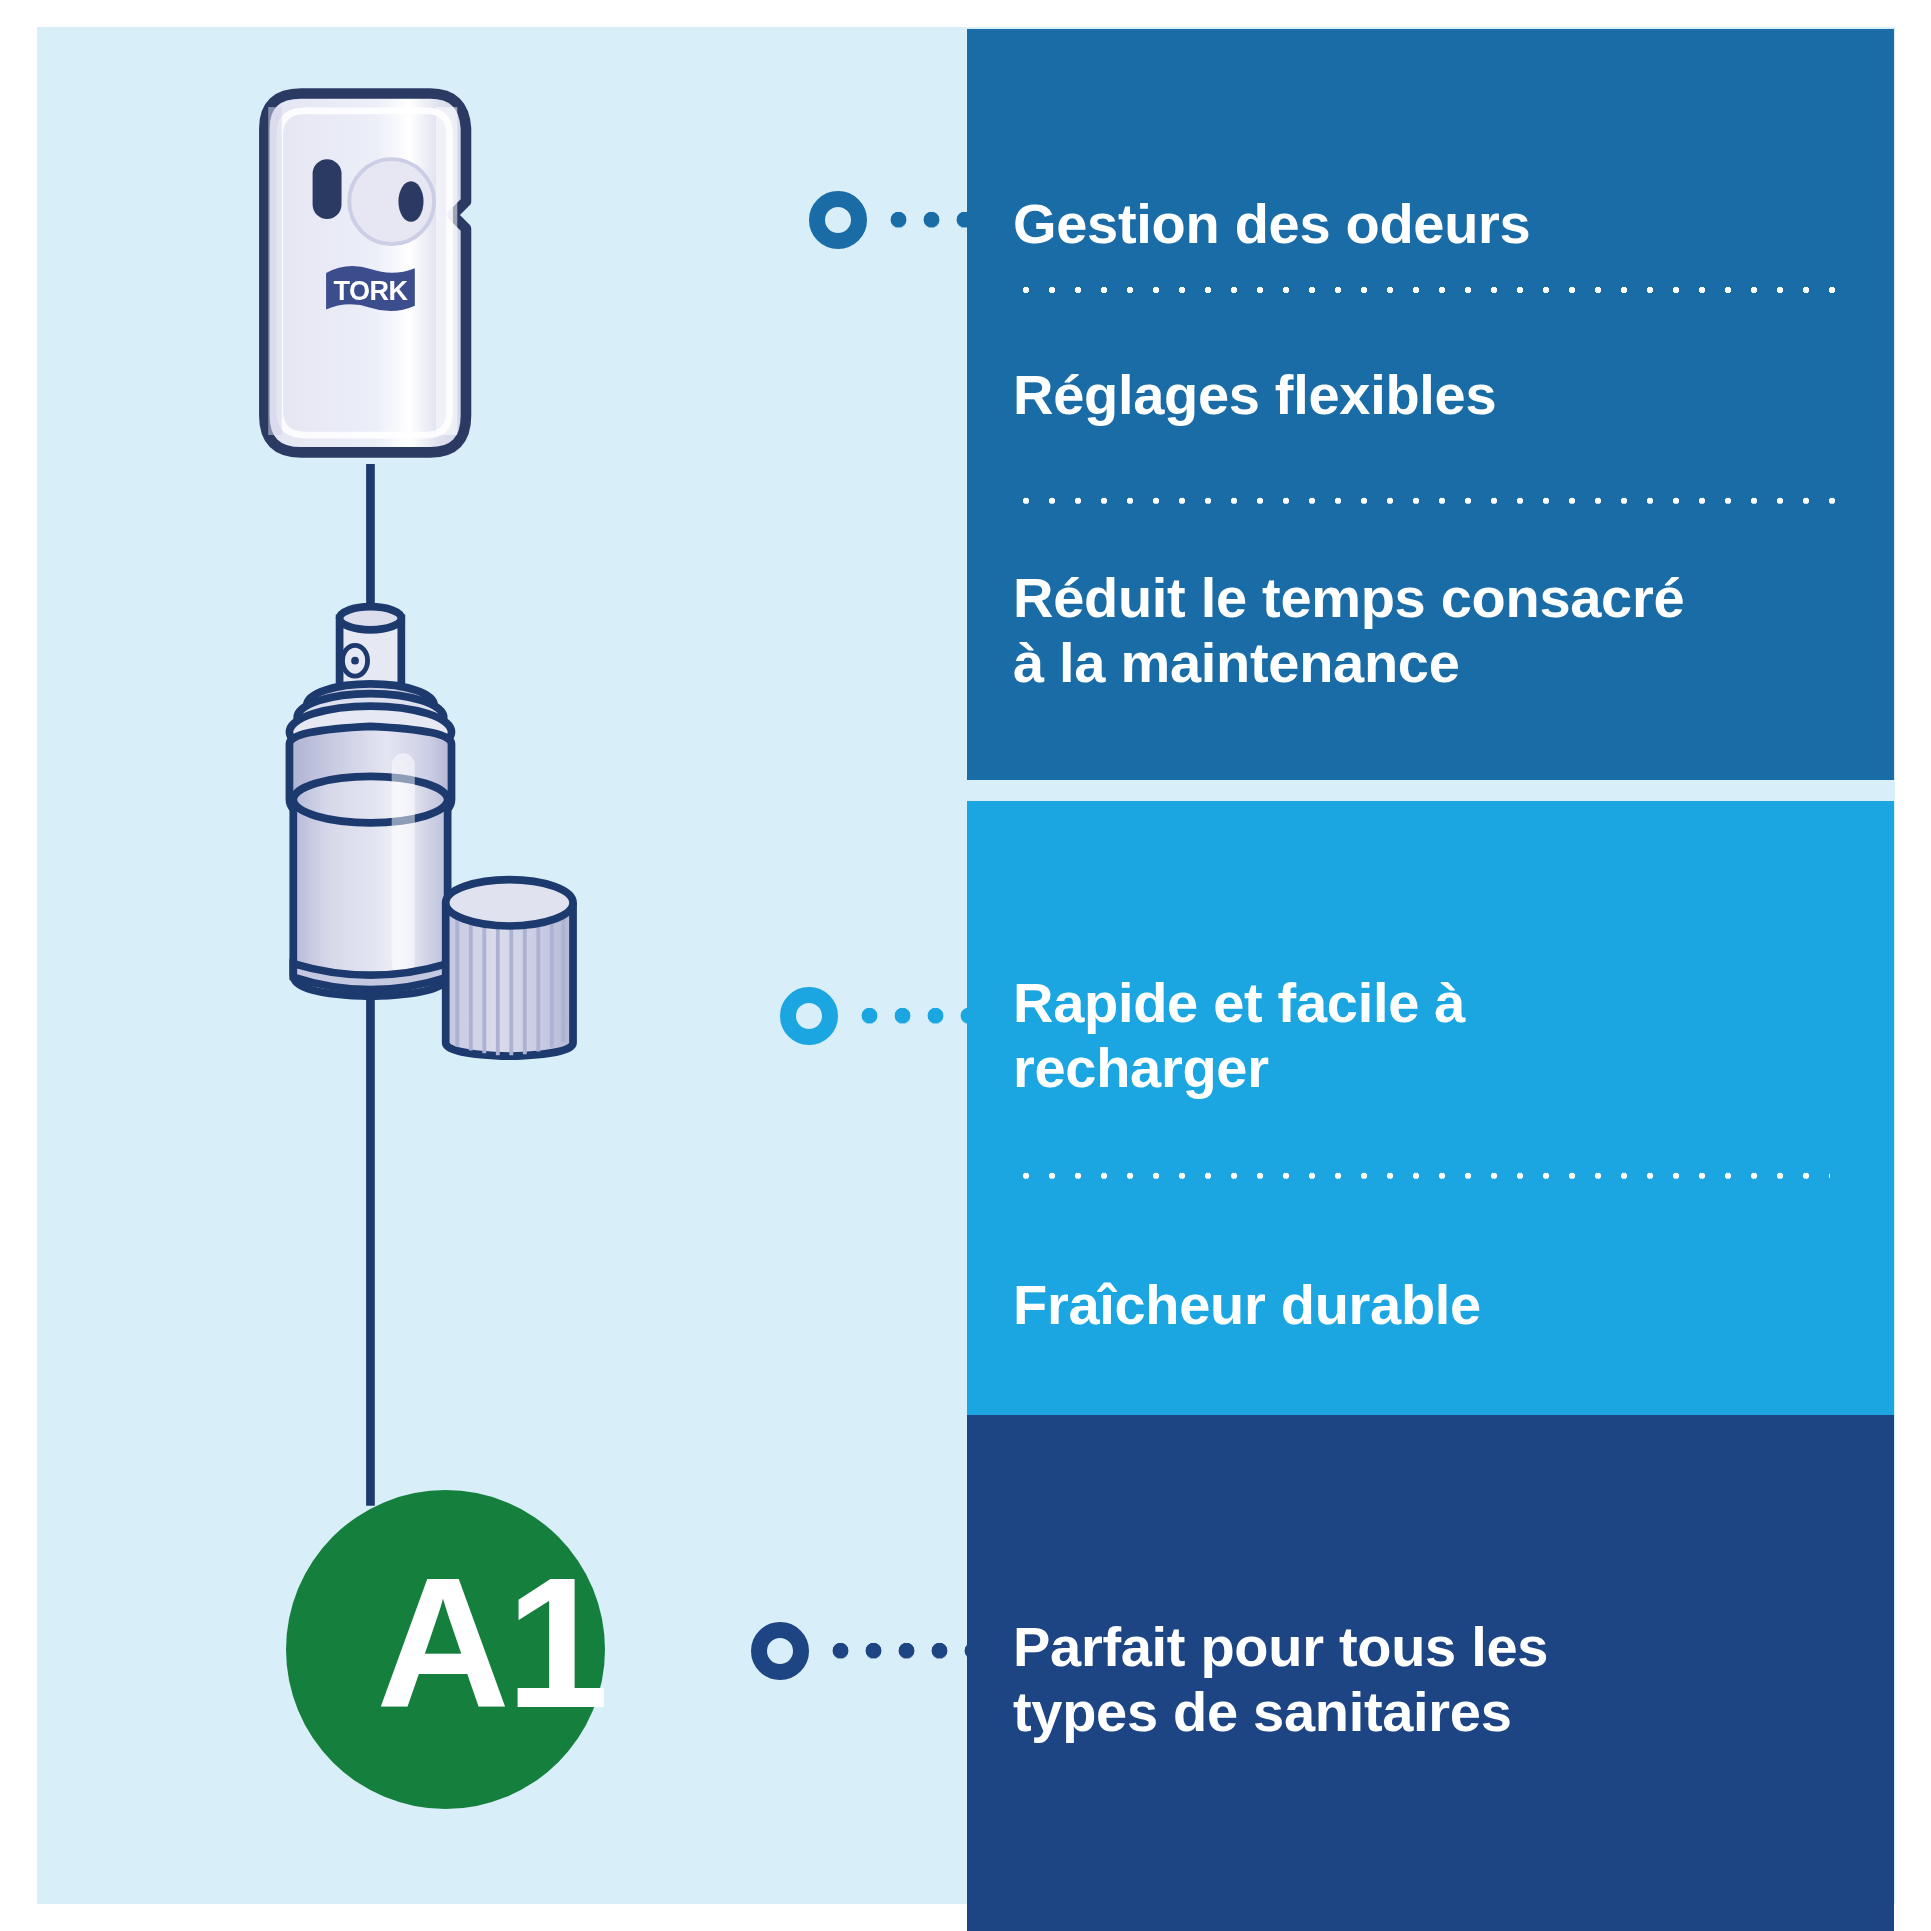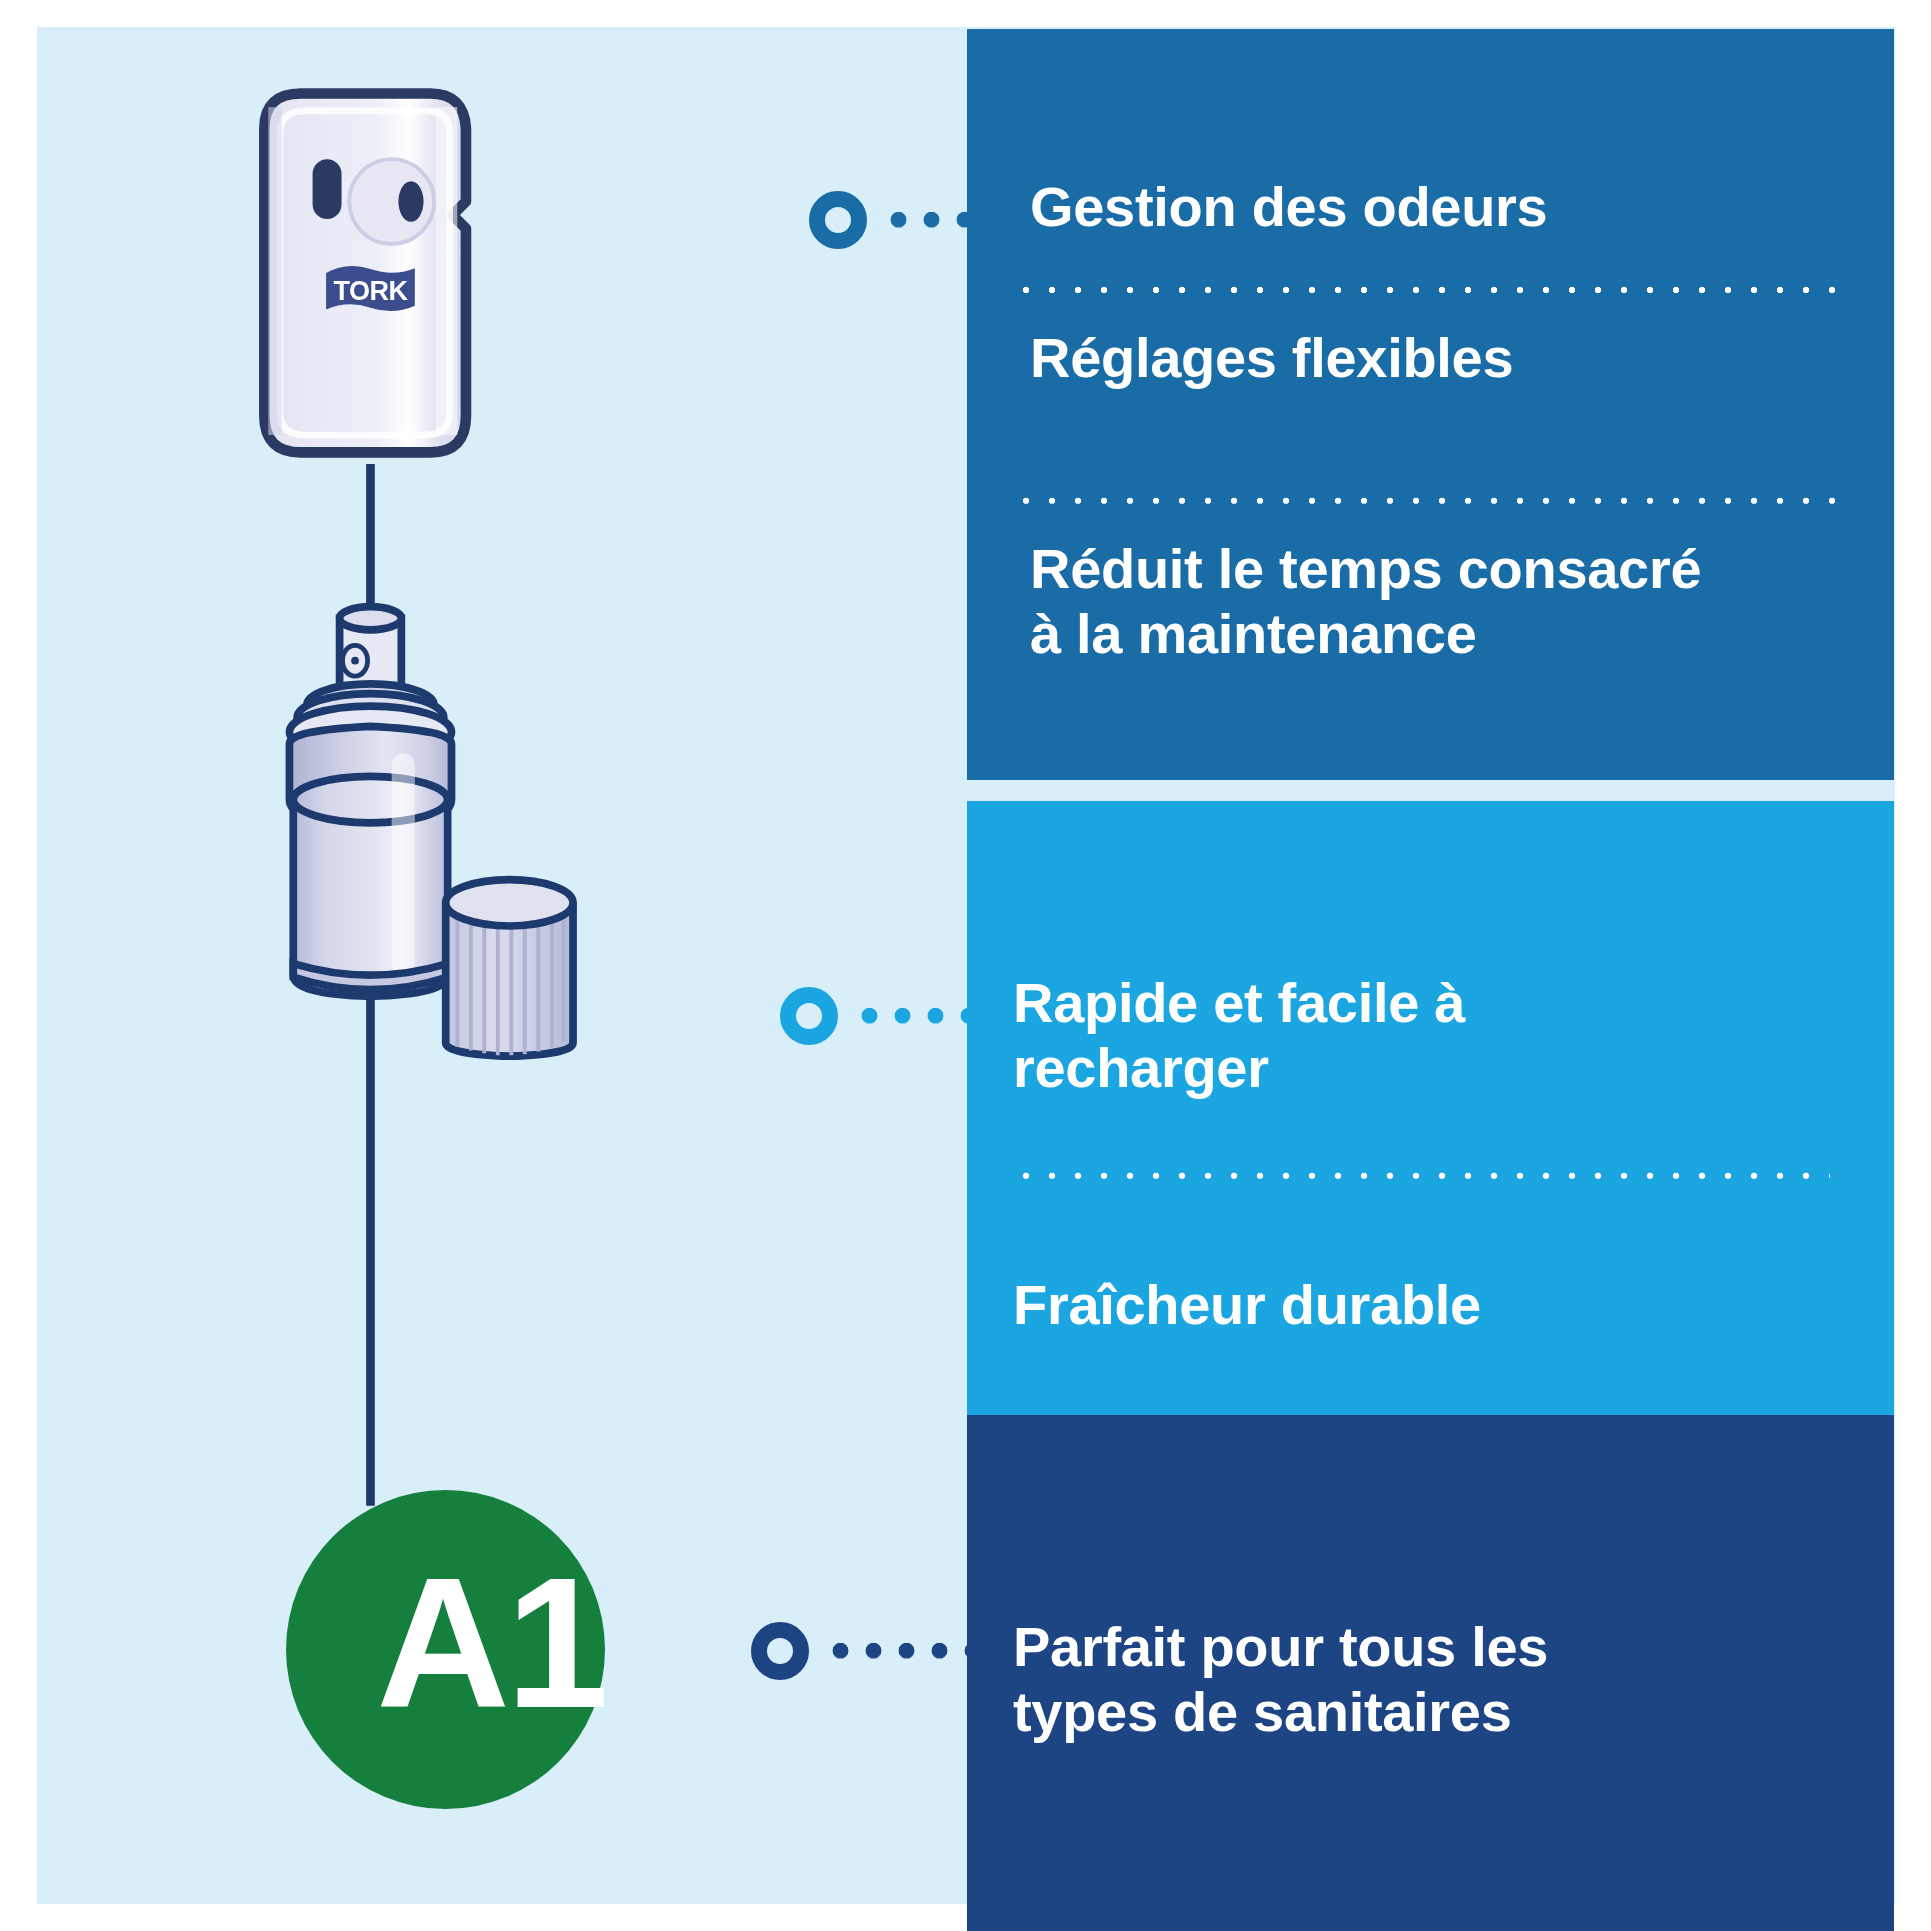--- a/index.html
+++ b/index.html
@@ -40,22 +40,22 @@
   .panel-bottom { top:1402px; height:529px; background:#1d4483;margin-top:13px; }
 
   .panel-line {
     font-size:56px;
     font-weight:bold;
     line-height:1.16;
     letter-spacing:-0.3px;
     white-space:pre-line;
   }
 
-  .panel-top .panel-line { margin:17px; }
-  .panel-top .slot { display:flex; }
+  .panel-top .panel-line { margin:0; }
+  .panel-top .slot { display:flex; align-items:center; }
   .panel-top .slot-1 { height:203px; align-items:flex-end; padding-bottom:13.5px;}
   .panel-top .slot-2 { height:172px; }
   .panel-top .slot-3 { height:222px; }
 
   .panel-mid .slot-1 { height:241px; display:flex; align-items:center;}
   .panel-mid .slot-2 { height:222px; display:flex; align-items:center;}
 
   .panel-bottom .slot-1 { height:290px; display:flex; align-items:center;}
 
   

